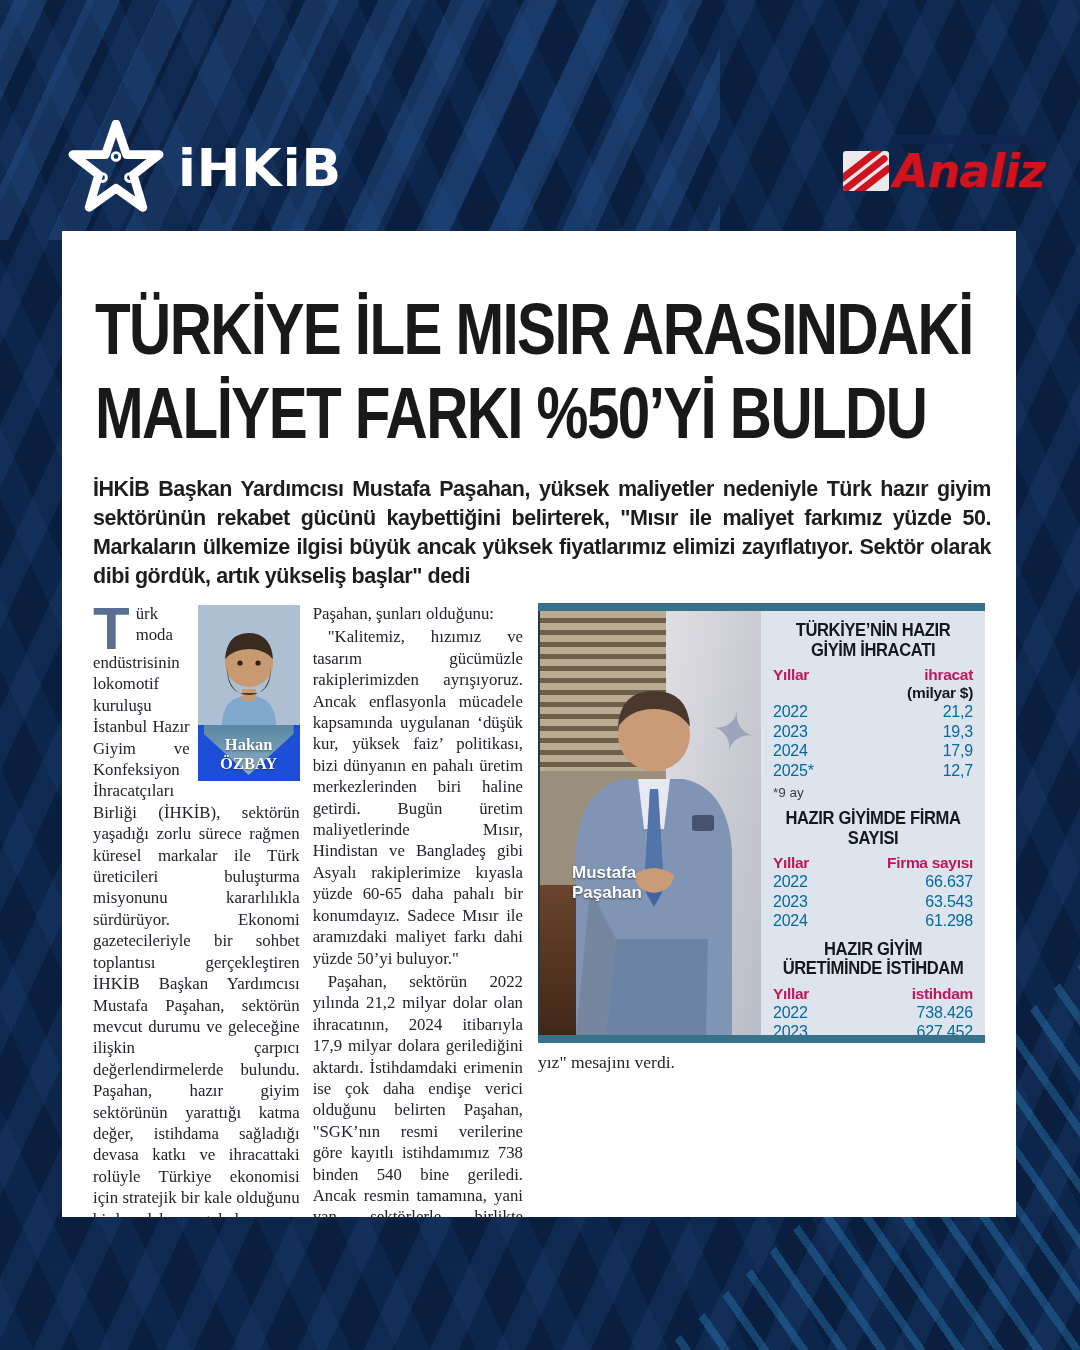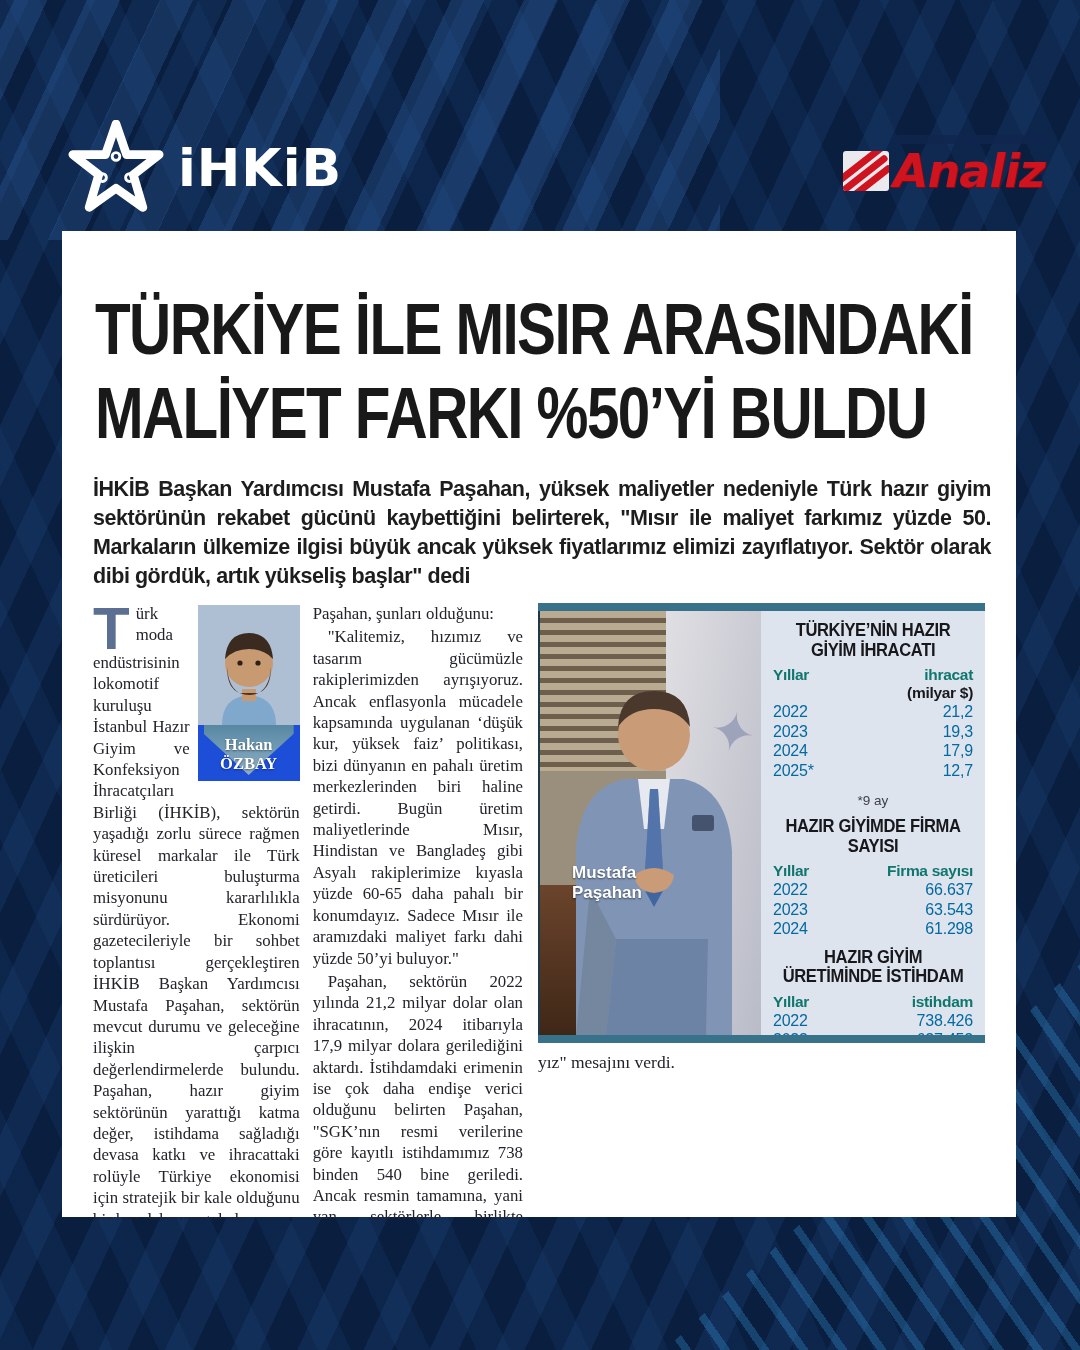--- a/index.html
+++ b/index.html
@@ -74,25 +74,25 @@
   .photo .flag{position:absolute;right:0;top:0;width:95px;height:424px;
     background:linear-gradient(100deg,#dfdfe3,#c9c9d2 60%,#b9bcc8);}
   .photo .flagstar{position:absolute;right:6px;top:90px;color:#8a93b0;font-size:54px;opacity:.7;transform:rotate(12deg);}
   .photo .desk{position:absolute;left:0;bottom:0;width:90px;height:150px;background:linear-gradient(#6b442c,#3f2717);}
   .photo svg.person{position:absolute;left:6px;top:28px;width:216px;height:396px;}
   .photo .plabel{position:absolute;left:32px;top:252px;color:#fff;font-weight:900;font-size:17px;line-height:20px;
     text-shadow:0 1px 2px rgba(0,0,0,.55);}
   .panel{width:225px;background:#dee4ee;box-sizing:border-box;padding:10px 12px 6px 12px;overflow:hidden;}
   .t-title{margin:0;text-align:center;color:#17171c;font-weight:900;font-size:18px;line-height:19.5px;letter-spacing:-.4px;}
   .t-title span{display:inline-block;transform:scaleX(.92);}
-  .t-head{display:flex;justify-content:space-between;font-weight:800;font-size:15.5px;color:#0f766e;margin-top:6px;letter-spacing:-.3px;}
+  .t-head{display:flex;justify-content:space-between;font-weight:800;font-size:15.5px;color:#be185d;margin-top:6px;letter-spacing:-.3px;}
   .t-unit{text-align:right;font-weight:800;font-size:15.5px;color:#17171c;letter-spacing:-.3px;}
   .t-row{display:flex;justify-content:space-between;font-size:16px;color:#0369a1;line-height:19.5px;
     font-family:"Liberation Sans",sans-serif;letter-spacing:-.2px;}
-  .t-foot{text-align:center;font-size:13.5px;color:#3e4049;margin-top:13px;}
+  .t-foot{text-align:left;font-size:13.5px;color:#3e4049;margin-top:5px;}
   .stat-table{margin-bottom:9px;}
   .stat-table:last-child{margin-bottom:0;}
   .caption{font-family:"Liberation Serif",serif;font-size:17.5px;color:#23232b;margin-top:9px;}
 </style>
 </head>
 <body>
 
 <div class="bg"></div>
 
 <div class="hdr">

